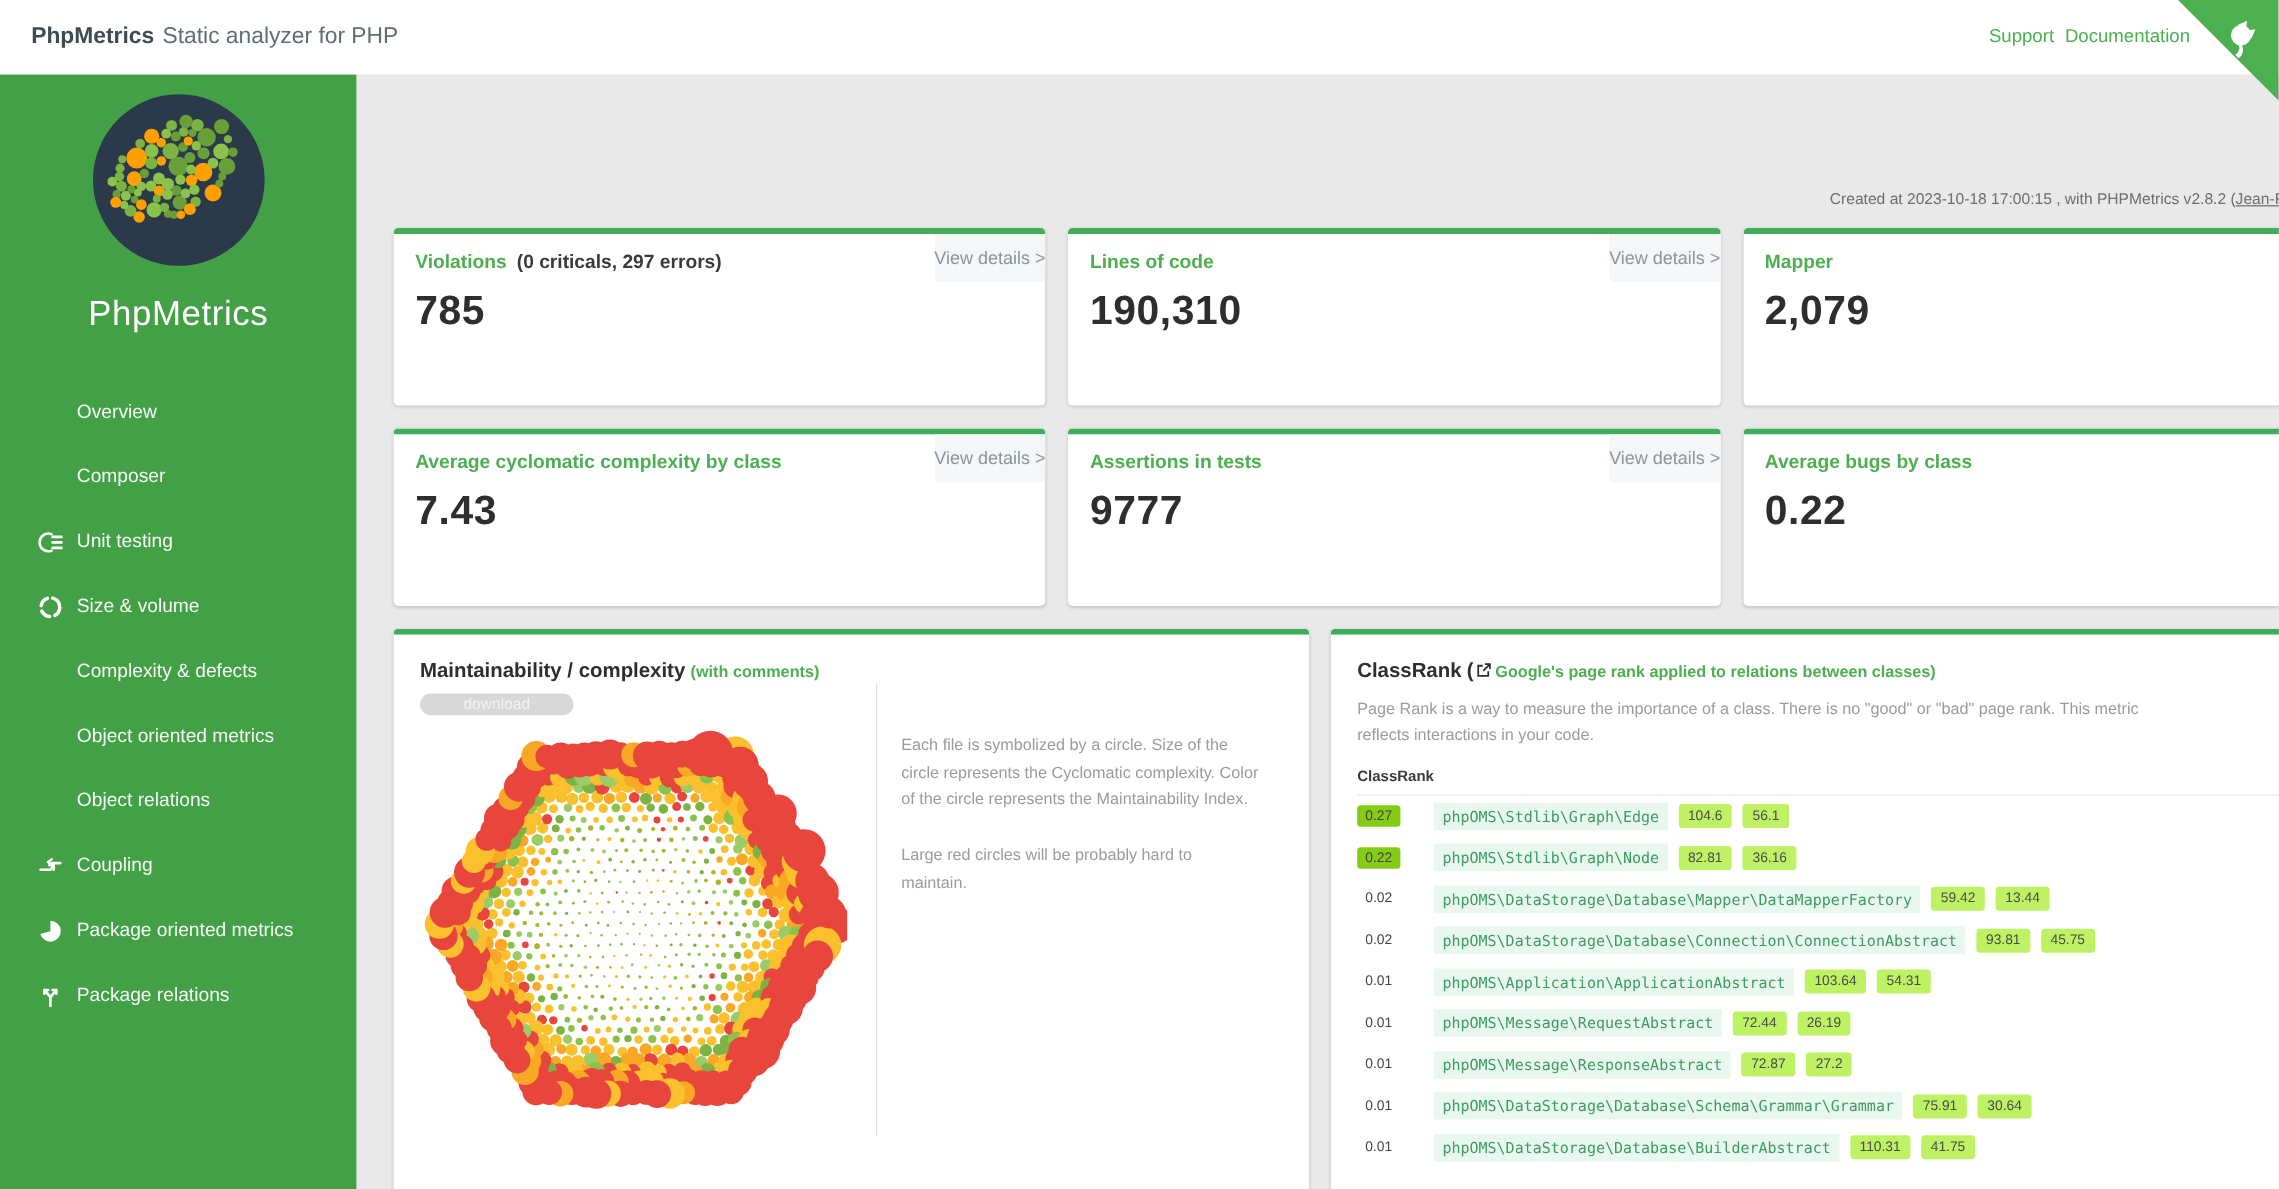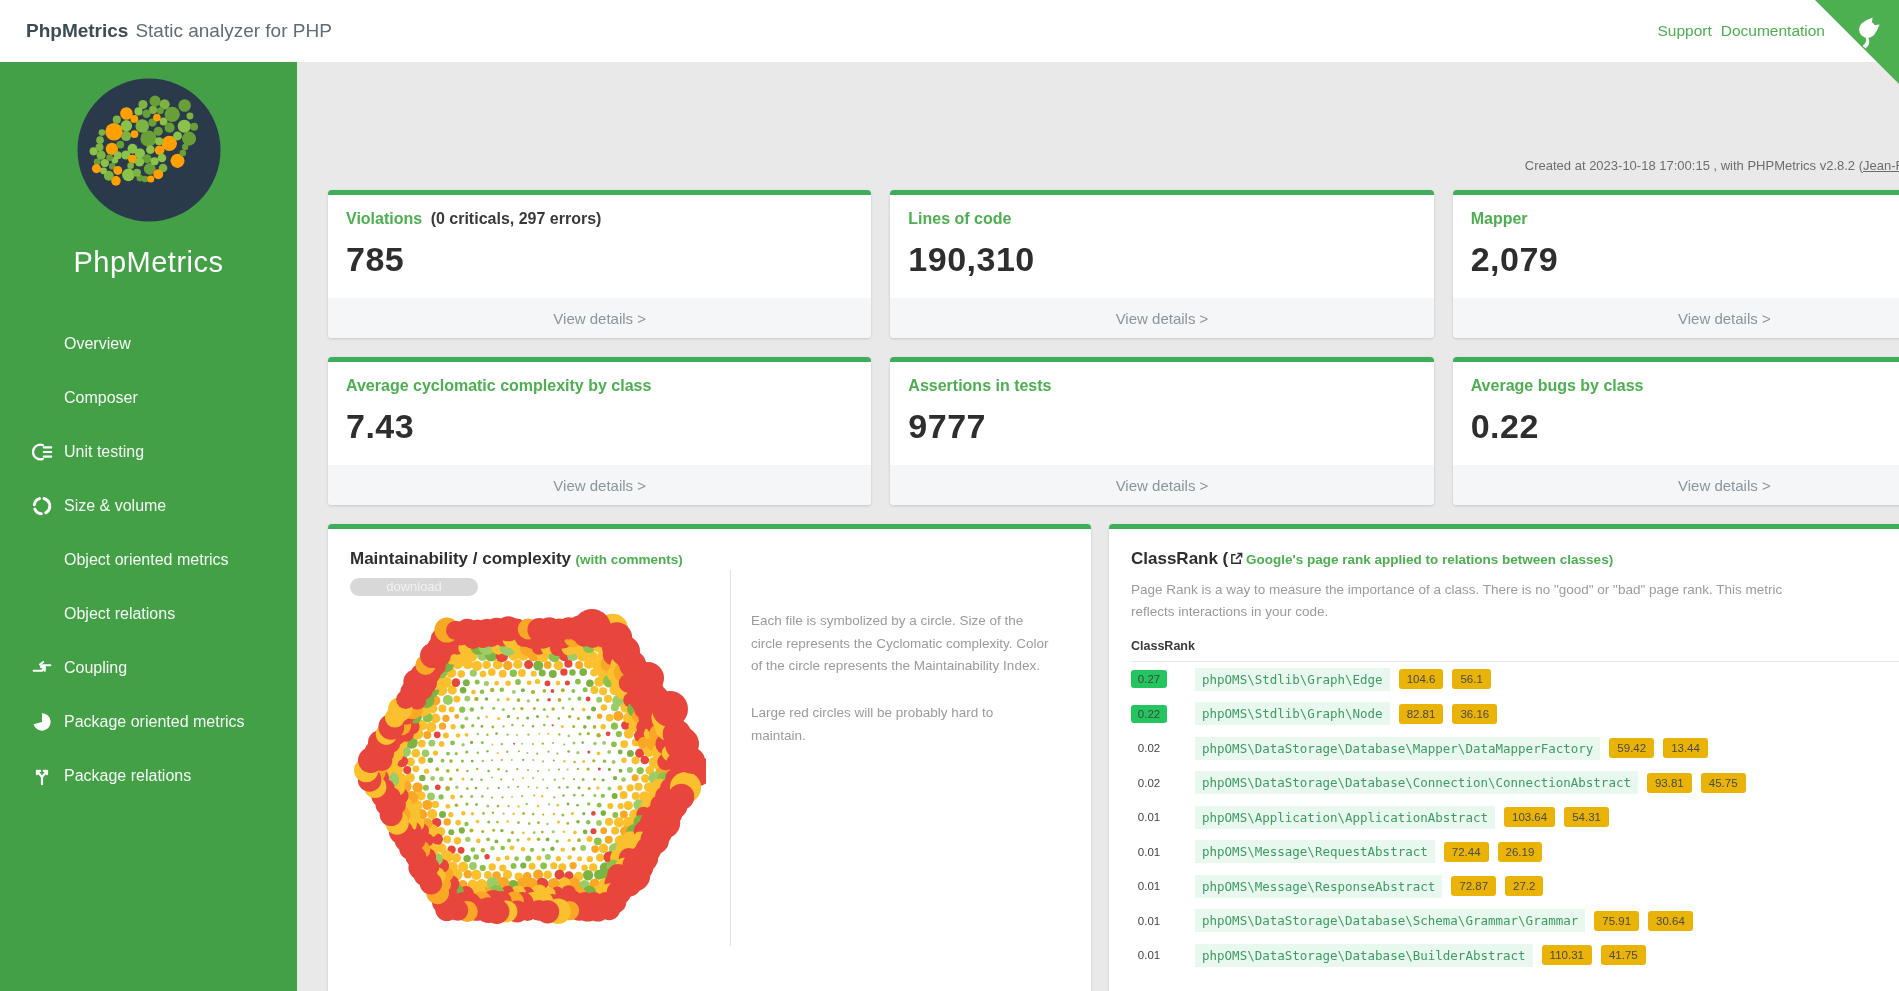--- a/index.html
+++ b/index.html
@@ -25,21 +25,21 @@
   .nav-label { color:rgba(255,255,255,0.95); font-size:16px; }
 
   
   .main { position:absolute; top:62px; left:297px; width:1730px; height:929px; padding:0 31px; overflow:hidden; }
   .created { margin-top:96px; text-align:right; font-size:13px; color:#6d6d6d; }
   .created a { color:#6d6d6d; text-decoration:underline; cursor:pointer; }
 
   .cards-grid { margin-top:17px; display:grid; grid-template-columns:repeat(3,1fr); gap:19px; }
   .cards-grid + .cards-grid { margin-top:19px; }
   .card { background:#ffffff; border-top:5px solid #3fae5a; border-radius:4px;
-          box-shadow:0 1px 3px rgba(0,0,0,0.15); height:148px; display:flex; flex-direction:column; }
+          box-shadow:0 1px 3px rgba(0,0,0,0.15); height:148px; display:flex; flex-direction:row; }
   .card-body { flex:1; padding:15px 18px 0 18px; }
   .card-title { font-size:16px; font-weight:700; color:#4caf50; }
   .card-suffix { font-size:16px; font-weight:700; color:#3a3a3a; margin-left:4px; }
   .card-value { margin-top:12px; font-size:34px; font-weight:700; color:#2e2e2e; letter-spacing:0.5px; }
   .card-footer { height:40px; background:#f4f6f7; display:flex; align-items:center; justify-content:center;
                  font-size:15px; color:#8b959c; cursor:pointer; border-radius:0 0 4px 4px; }
 
   .panels { margin-top:19px; display:grid; grid-template-columns:763px 1fr; gap:18px; }
   .panel { background:#ffffff; border-top:5px solid #3fae5a; border-radius:4px;
            box-shadow:0 1px 3px rgba(0,0,0,0.15); height:620px; padding:20px 22px; }
@@ -56,25 +56,25 @@
   .maint-text { padding:12px 0 0 20px; width:318px; color:#9b9b9b; font-size:13.5px; line-height:1.68; }
   .maint-text p + p { margin-top:24px; }
 
   
   .cr-desc { margin-top:10px; color:#9b9b9b; font-size:13.5px; line-height:1.6; width:680px; }
   .cr-table { position:relative; margin-top:17px; padding-right:28px; }
   .cr-head { font-size:12.5px; font-weight:700; color:#3a3a3a; padding-bottom:8px; border-bottom:1px solid #e8e8e8;
              cursor:pointer; }
   .cr-row { display:flex; align-items:center; height:34.5px; }
   .cr-rank { min-width:36px; text-align:center; font-size:11.5px; color:#444; padding:3px 5px; border-radius:3px; }
-  .cr-rank.hl { background:#22c55e; }
+  .cr-rank.hl { background:#84cc16; }
   .cr-sp { width:28px; }
   .cr-class { font-family:"DejaVu Sans Mono", monospace; font-size:12.5px; color:#3d9b63; background:#e9f8ee;
               padding:4px 7px; border-radius:0; white-space:nowrap; text-decoration:none; cursor:pointer; }
-  .cr-badge { background:#eab308; color:#4a4a4a; font-size:11.5px; padding:4px 8px; border-radius:3px; margin-left:9px; }
+  .cr-badge { background:#bef264; color:#4a4a4a; font-size:11.5px; padding:4px 8px; border-radius:3px; margin-left:9px; }
   .cr-scroll { position:absolute; top:0; right:0; width:14px; height:575px; background:#fafafa; border:1px solid #ececec; }
   .cr-scroll-up { height:15px; display:flex; align-items:center; justify-content:center; font-size:6px; color:#777;
                   background:#f1f1f1; cursor:pointer; }
   .cr-thumb { width:8px; margin:3px auto 0; height:86px; background:#c9c9c9; border-radius:4px; cursor:pointer; }
 </style>
 </head>
 <body>
 
 <div class="topbar">
   <span class="brand">PhpMetrics</span>
@@ -195,20 +195,24 @@
       </span>
       <span class="nav-label">Unit testing</span>
     </div>
     <div class="nav-item">
       <span class="nav-ico">
         <svg width="22" height="22" viewBox="0 0 24 24" fill="none" stroke="#ffffff" stroke-width="3.2" stroke-linecap="round">
           <circle cx="12" cy="12" r="8.5" stroke-dasharray="9 5"></circle>
         </svg>
       </span>
       <span class="nav-label">Size &amp; volume</span>
+    </div>
+    <div class="nav-item">
+      <span class="nav-ico"></span>
+      <span class="nav-label">Complexity &amp; defects</span>
     </div>
     <div class="nav-item">
       <span class="nav-ico"></span>
       <span class="nav-label">Object oriented metrics</span>
     </div>
     <div class="nav-item">
       <span class="nav-ico"></span>
       <span class="nav-label">Object relations</span>
     </div>
     <div class="nav-item">

